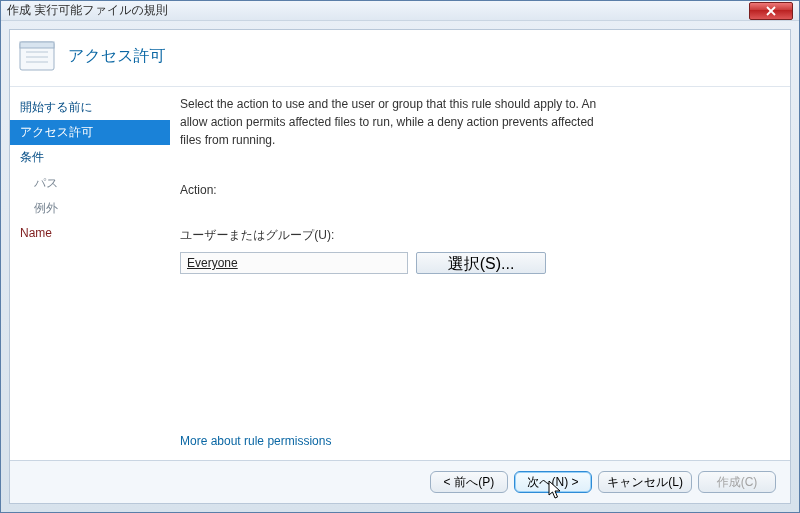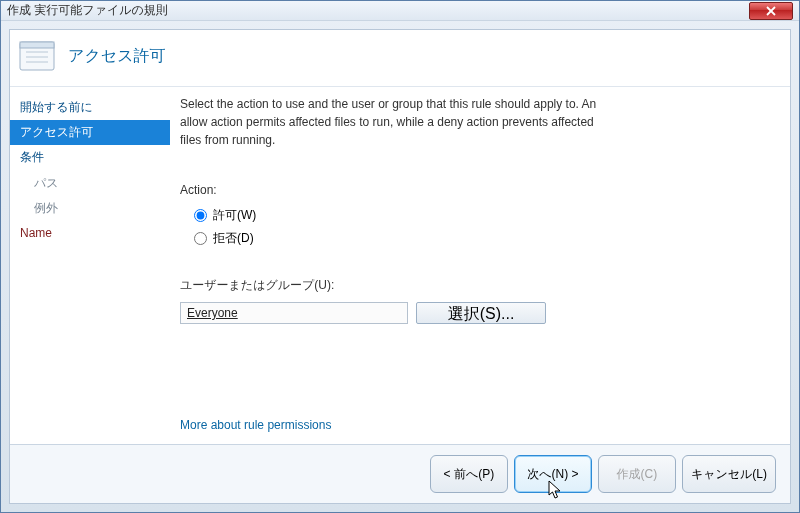--- a/index.html
+++ b/index.html
@@ -129,21 +129,21 @@
   .footer {
     border-top: 1px solid #c9d5e2;
     padding: 10px 14px;
     display: flex;
     justify-content: flex-end;
     gap: 6px;
     background: #f3f7fb;
   }
   .btn {
     min-width: 78px;
-    height: 38px;
+    height: 22px;
     background: linear-gradient(#f7f9fb,#e4ebf2);
     border: 1px solid #9cb0c5;
     border-radius: 6px;
     font-family: inherit; font-size: 12px;
     cursor: pointer;
     padding: 0 8px;
   }
   .btn.primary {
     border: 1px solid #2e8bd6;
     box-shadow: inset 0 0 0 1px #97d0f7;
@@ -194,45 +194,35 @@
         <div class="sidebar-item">条件</div>
         <div class="sidebar-item sub">パス</div>
         <div class="sidebar-item sub">例外</div>
         <div class="sidebar-item plain">Name</div>
       </div>
 
       <div class="main">
         <div class="desc">Select the action to use and the user or group that this rule should apply to. An allow action permits affected files to run, while a deny action prevents affected files from running.</div>
 
         <div class="section-label">Action:</div>
-        <div class="radio-group">
-          <label class="radio-row">
-            <input type="radio" name="act" checked="" style="">
-            <span>許可(W)</span>
-          </label>
-          <label class="radio-row">
-            <input type="radio" name="act" style="">
-            <span>拒否(D)</span>
-          </label>
-        </div>
 
         <div class="section-label ug-label">ユーザーまたはグループ(U):</div>
         <div class="ug-row">
           <input class="ug-input" readonly="" value="Everyone" style="">
           <button class="select-btn">選択(S)...</button>
         </div>
 
         <div class="more-link">More about rule permissions</div>
       </div>
     </div>
 
     <div class="footer">
       <button class="btn">&lt; 前へ(P)</button>
       <button class="btn primary">次へ(N) &gt;</button>
+      <button class="btn">キャンセル(L)</button>
       <button class="btn" disabled="">作成(C)</button>
-      <button class="btn">キャンセル(L)</button>
     </div>
   </div>
 
   <svg class="cursor" style="left:547px; top:479px;" width="16" height="20" viewBox="0 0 16 20">
     <path d="M1 1 L1 15 L4.5 12 L7 18 L9.5 17 L7 11 L12 11 Z" fill="#fff" stroke="#000" stroke-width="1"></path>
   </svg>
 </div>
 
 </body></html>

